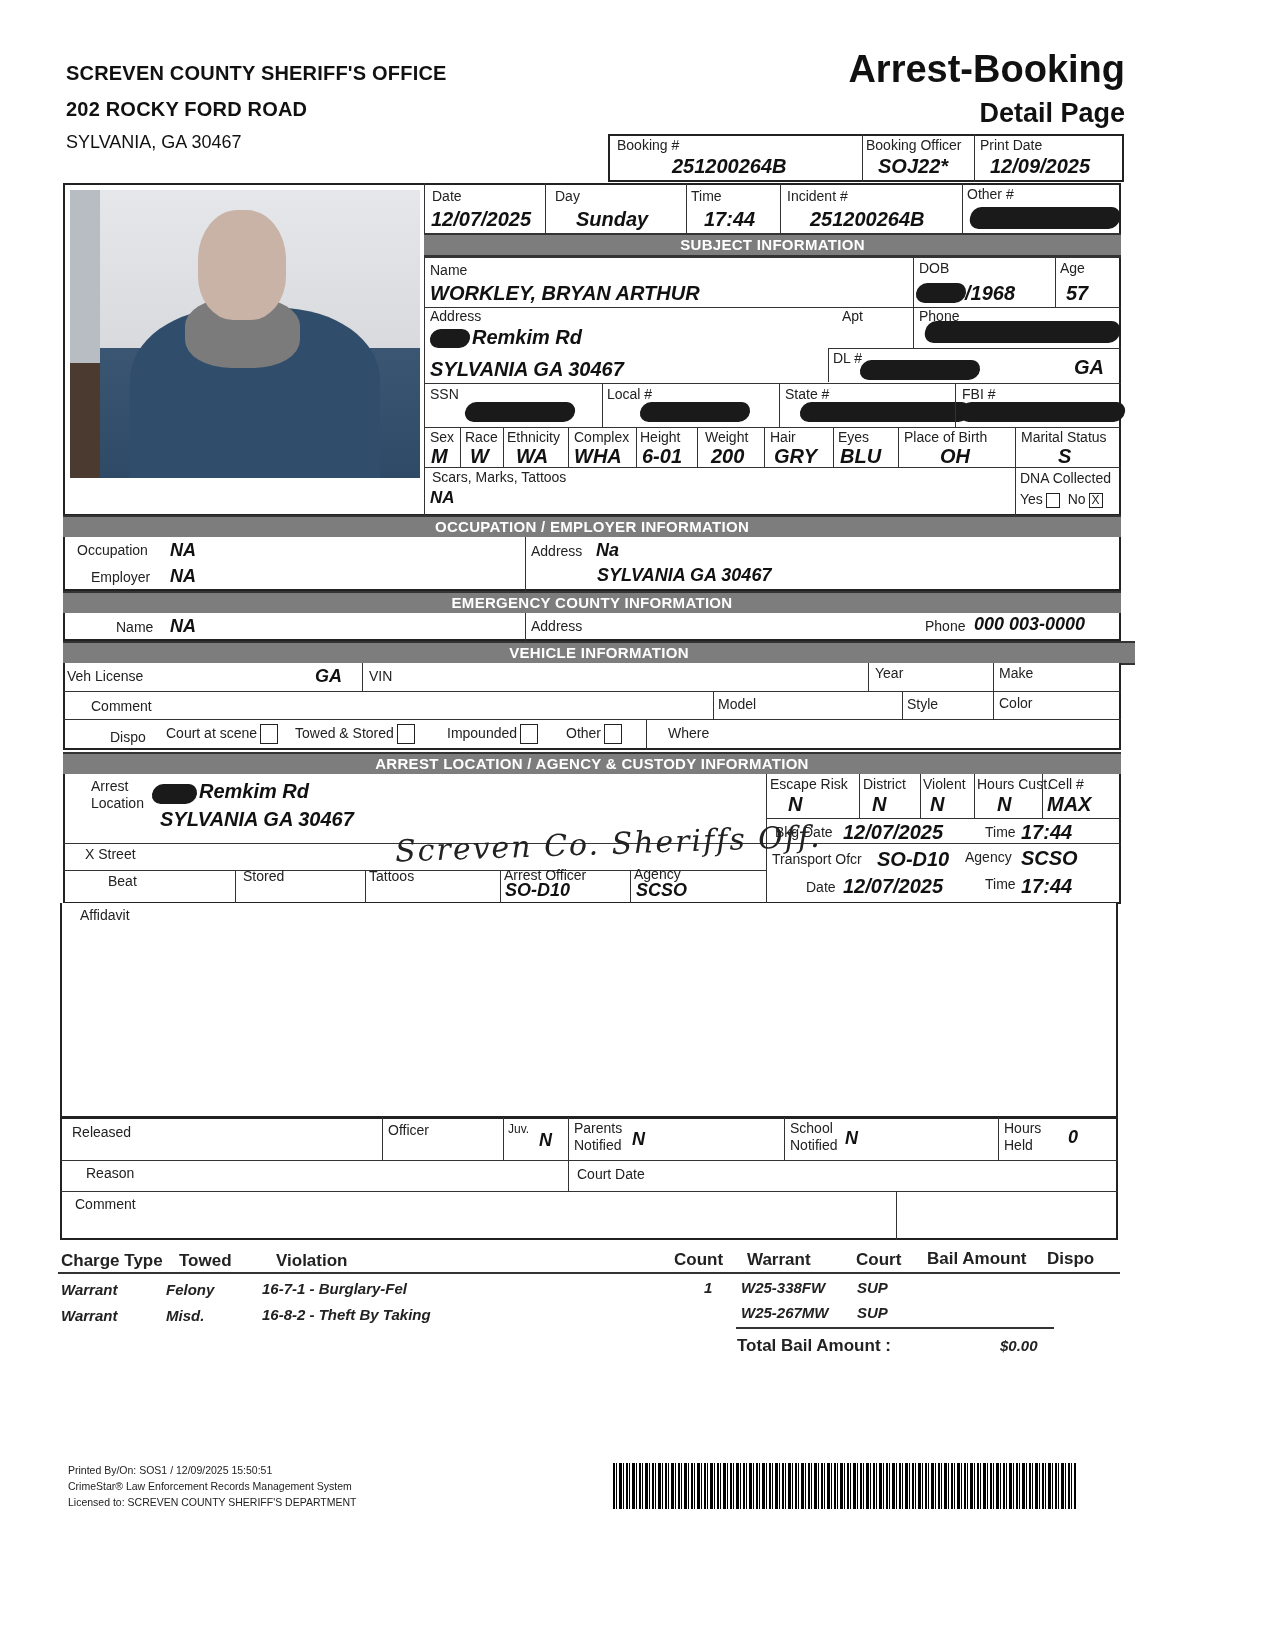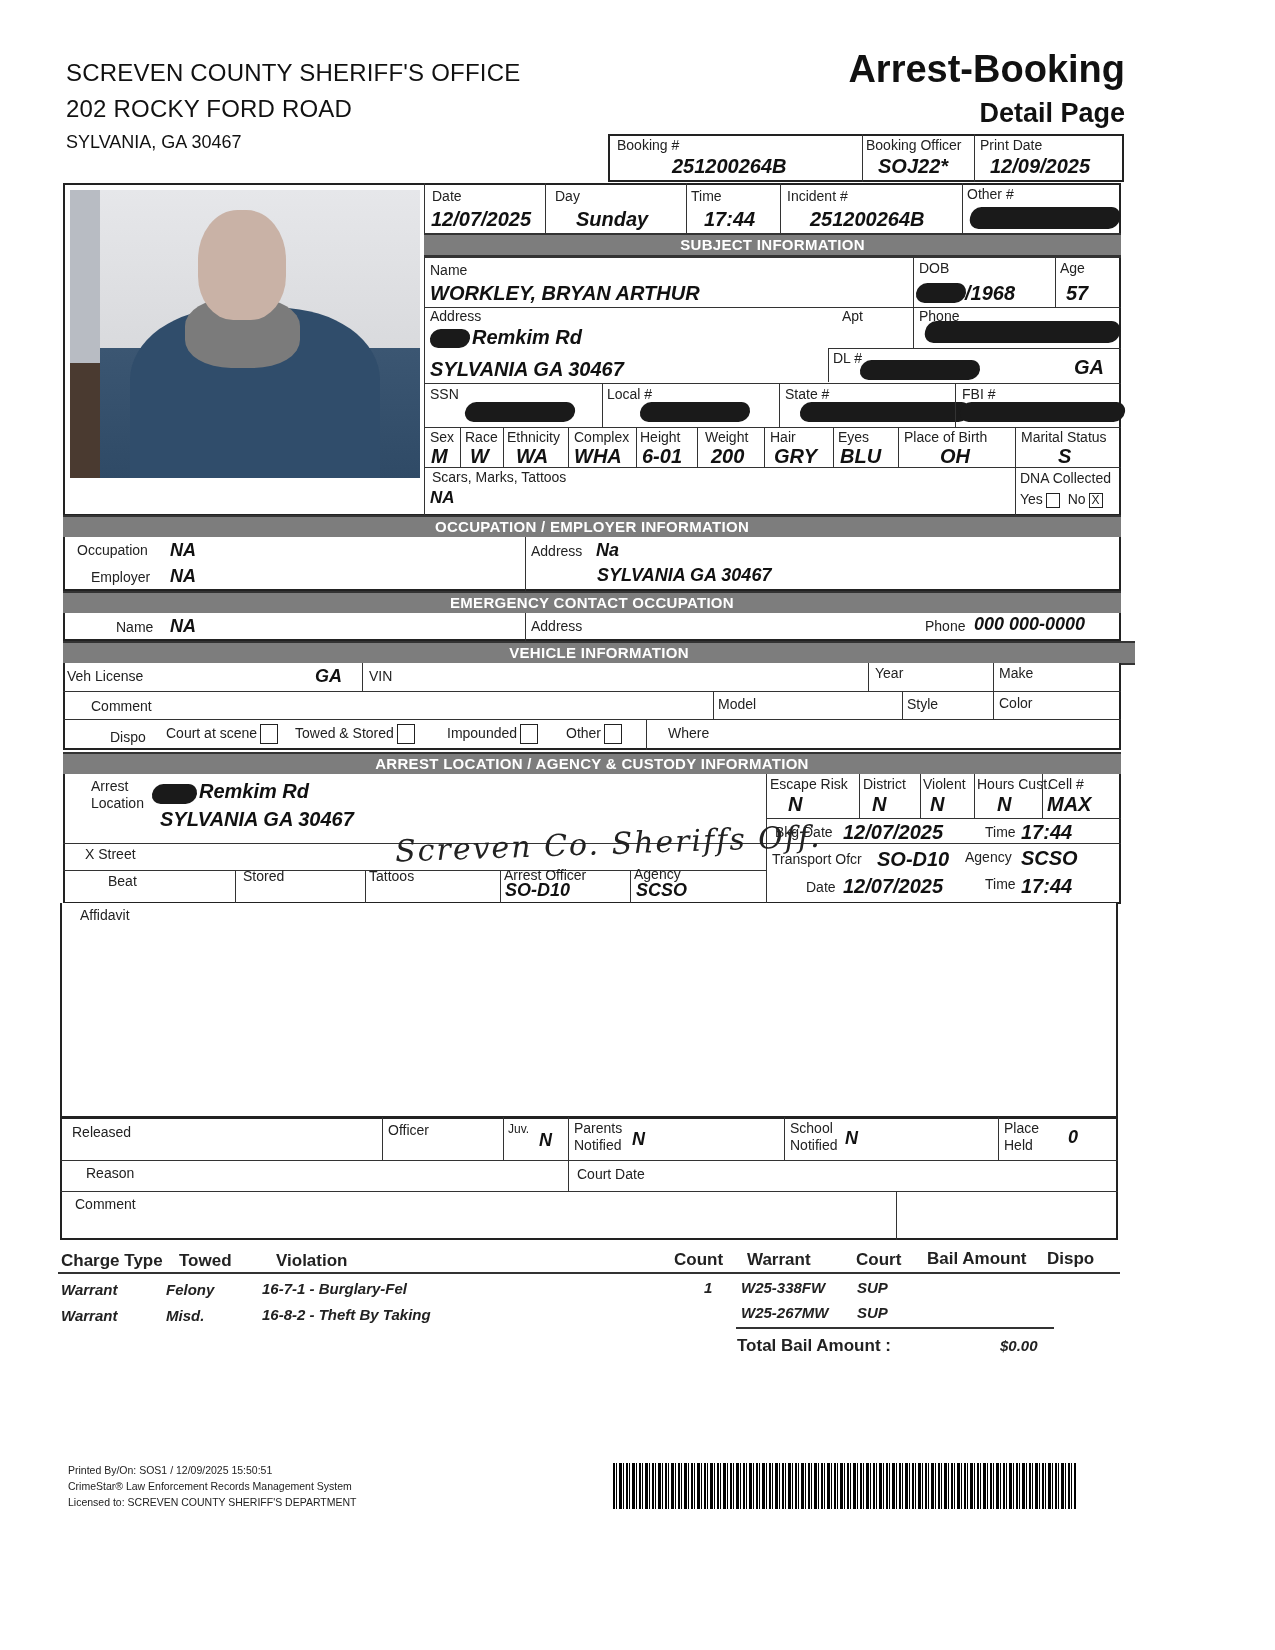--- a/index.html
+++ b/index.html
@@ -1,19 +1,19 @@
 <!DOCTYPE html>
 <html><head>
 <meta charset="utf-8">
 <style>
   html, body { margin: 0; padding: 0; background: #ffffff; }
   body { width: 1275px; height: 1650px; position: relative; overflow: hidden;
          font-family: "Liberation Sans", sans-serif; color: #111; }
   .abs { position: absolute; }
-  .hdr-org { left: 66px; top: 55px; font-size: 24px; font-weight: normal; line-height: 36px; letter-spacing: 0.2px; }
+  .hdr-org { left: 66px; top: 55px; font-size: 20px; font-weight: bold; line-height: 36px; letter-spacing: 0.2px; }
   .hdr-city { left: 66px; top: 132px; font-size: 18px; }
   .hdr-title { right: 150px; top: 48px; font-size: 38px; font-weight: bold; }
   .hdr-sub { right: 150px; top: 98px; font-size: 27px; font-weight: bold; }
   .box { position: absolute; border: 2px solid #222; box-sizing: border-box; background: #fff; }
   .cell { position: absolute; box-sizing: border-box; border-left: 1.5px solid #333; border-top: 1.5px solid #333; }
   .lbl { position: absolute; font-size: 14px; color: #222; white-space: nowrap; }
   .val { position: absolute; font-size: 20px; font-style: italic; font-weight: bold; white-space: nowrap; }
   .band { position: absolute; height: 20px; background: #7d7d7d; color: #fff; font-weight: bold;
           font-size: 15px; text-align: center; line-height: 20px; letter-spacing: 0.3px;
           border-top: 2px solid #333; border-bottom: 2px solid #333; box-sizing: content-box; }
@@ -161,28 +161,28 @@
 <div class="box" style="left:63px;top:537px;width:1058px;height:54px;border-top:none"></div>
 <div class="lbl" style="left:77px;top:542px">Occupation</div>
 <div class="val" style="left:170px;top:540px;font-size:18px">NA</div>
 <div class="lbl" style="left:91px;top:569px">Employer</div>
 <div class="val" style="left:170px;top:566px;font-size:18px">NA</div>
 <div class="cell" style="left:525px;top:537px;width:0;height:54px;border-top:none"></div>
 <div class="lbl" style="left:531px;top:543px">Address</div>
 <div class="val" style="left:596px;top:540px;font-size:18px">Na</div>
 <div class="val" style="left:597px;top:565px;font-size:18px">SYLVANIA GA 30467</div>
 
-<div class="band" style="left:63px;top:591px;width:1058px">EMERGENCY CONTACT OCCUPATION</div>
+<div class="band" style="left:63px;top:591px;width:1058px">EMERGENCY COUNTY INFORMATION</div>
 <div class="box" style="left:63px;top:613px;width:1058px;height:28px;border-top:none"></div>
 <div class="lbl" style="left:116px;top:619px">Name</div>
 <div class="val" style="left:170px;top:616px;font-size:18px">NA</div>
 <div class="cell" style="left:525px;top:613px;width:0;height:28px;border-top:none"></div>
 <div class="lbl" style="left:531px;top:618px">Address</div>
 <div class="lbl" style="left:925px;top:618px">Phone</div>
-<div class="val" style="left:974px;top:614px;font-size:18px">000  000-0000</div>
+<div class="val" style="left:974px;top:614px;font-size:18px">000  003-0000</div>
 
 <div class="band" style="left:63px;top:641px;width:1072px">VEHICLE INFORMATION</div>
 <div class="box" style="left:63px;top:663px;width:1058px;height:87px;border-top:none"></div>
 <div class="lbl" style="left:67px;top:668px">Veh License</div>
 <div class="val" style="left:315px;top:666px;font-size:18px">GA</div>
 <div class="cell" style="left:362px;top:663px;width:0;height:28px;border-top:none"></div>
 <div class="lbl" style="left:369px;top:668px">VIN</div>
 <div class="cell" style="left:868px;top:663px;width:0;height:28px;border-top:none"></div>
 <div class="lbl" style="left:875px;top:665px">Year</div>
 <div class="cell" style="left:993px;top:663px;width:0;height:56px;border-top:none"></div>
@@ -270,21 +270,21 @@
 <div class="val" style="left:539px;top:1130px;font-size:18px">N</div>
 <div class="cell" style="left:568px;top:1117px;width:0;height:75px;border-top:none"></div>
 <div class="lbl" style="left:574px;top:1120px">Parents</div>
 <div class="lbl" style="left:574px;top:1137px">Notified</div>
 <div class="val" style="left:632px;top:1129px;font-size:18px">N</div>
 <div class="cell" style="left:784px;top:1117px;width:0;height:43px;border-top:none"></div>
 <div class="lbl" style="left:790px;top:1120px">School</div>
 <div class="lbl" style="left:790px;top:1137px">Notified</div>
 <div class="val" style="left:845px;top:1128px;font-size:18px">N</div>
 <div class="cell" style="left:998px;top:1117px;width:0;height:43px;border-top:none"></div>
-<div class="lbl" style="left:1004px;top:1120px">Place</div>
+<div class="lbl" style="left:1004px;top:1120px">Hours</div>
 <div class="lbl" style="left:1004px;top:1137px">Held</div>
 <div class="val" style="left:1068px;top:1127px;font-size:18px">0</div>
 <div class="cell" style="left:60px;top:1160px;width:1058px;height:0;border-left:none"></div>
 <div class="lbl" style="left:86px;top:1165px">Reason</div>
 <div class="lbl" style="left:577px;top:1166px">Court Date</div>
 <div class="cell" style="left:60px;top:1191px;width:1058px;height:0;border-left:none"></div>
 <div class="lbl" style="left:75px;top:1196px">Comment</div>
 <div class="cell" style="left:896px;top:1191px;width:0;height:49px;border-top:none"></div>
 
 <div class="chg-h" style="left:61px;top:1251px">Charge Type</div>

